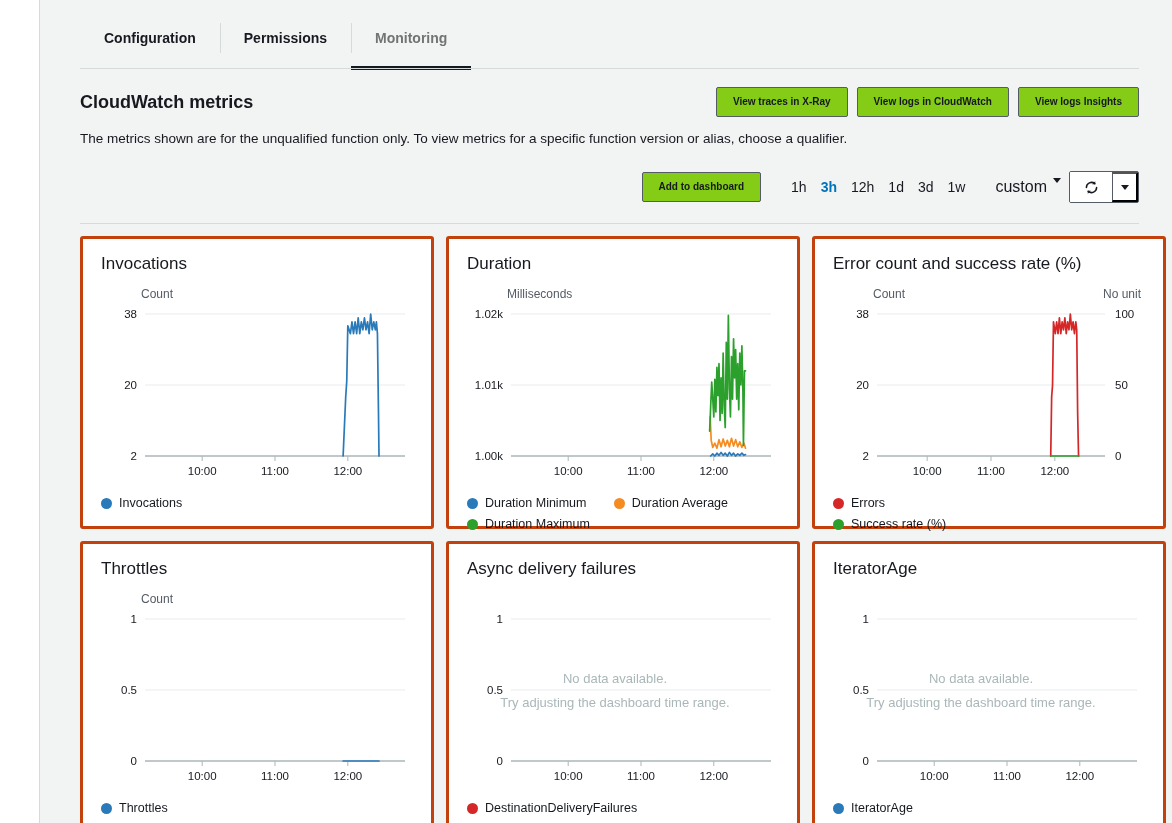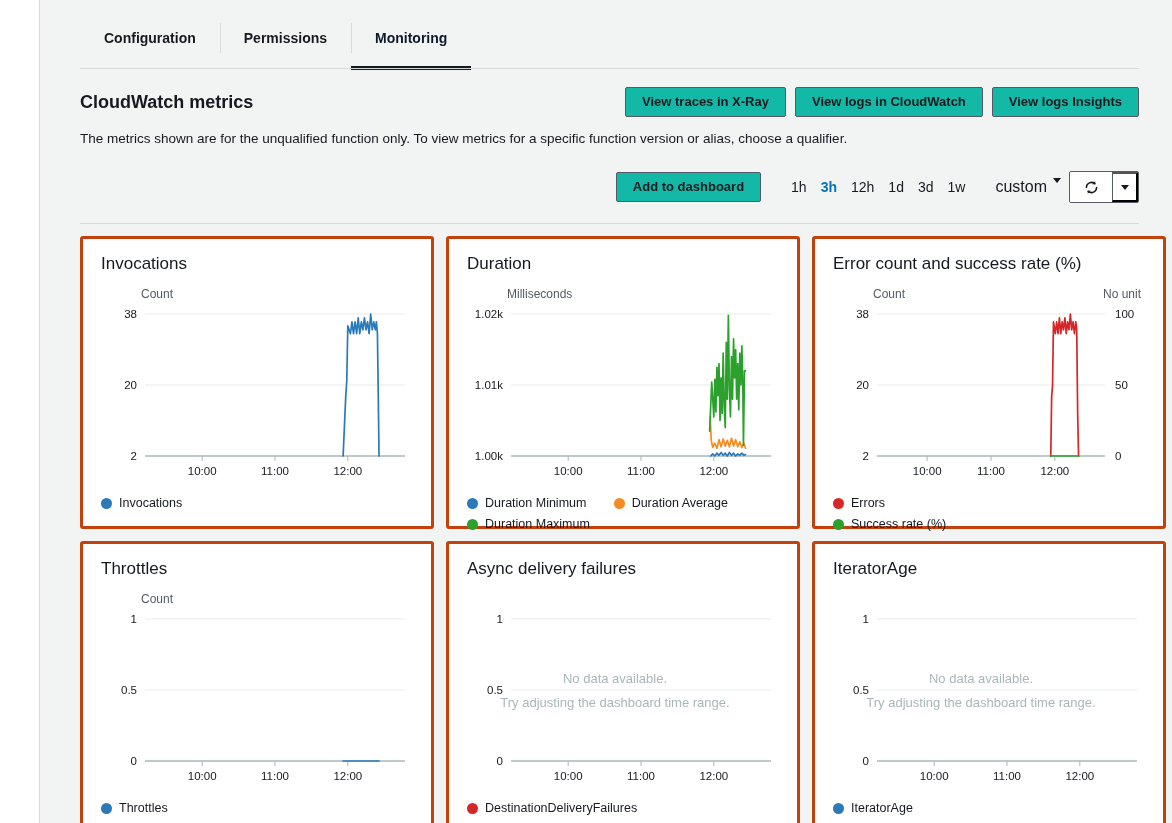--- a/index.html
+++ b/index.html
@@ -51,21 +51,21 @@
     border: none;
     font-family: "Liberation Sans", sans-serif;
   }
   .tab + .tab::before {
     content: "";
     position: absolute;
     left: 0; top: 9px; bottom: 9px;
     width: 1px;
     background: #d5dbdb;
   }
-  .tab.active { color: #0f172a; }
+  .tab.active { color: #737373; }
   .tab.active::after {
     content: "";
     position: absolute;
     left: 0; right: 0; bottom: -8px;
     height: 4px;
     background: #16191f;
   }
   .tabs-underline {
     position: absolute;
     left: 39px; right: 33px; top: 68px;
@@ -90,25 +90,25 @@
     color: #16191f;
     line-height: 24px;
     margin: 0;
     padding-top: 3px;
   }
   .header-actions {
     display: flex;
     gap: 9px;
   }
   .btn {
-    background: #14b8a6;
+    background: #84cc16;
     border: 1px solid #545b64;
     border-radius: 2px;
     color: #16191f;
-    font-size: 13px;
+    font-size: 10px;
     font-weight: bold;
     font-family: "Liberation Sans", sans-serif;
     padding: 0 16px;
     height: 30px;
     line-height: 28px;
     cursor: pointer;
     white-space: nowrap;
   }
   .subtitle {
     font-size: 13.5px;

